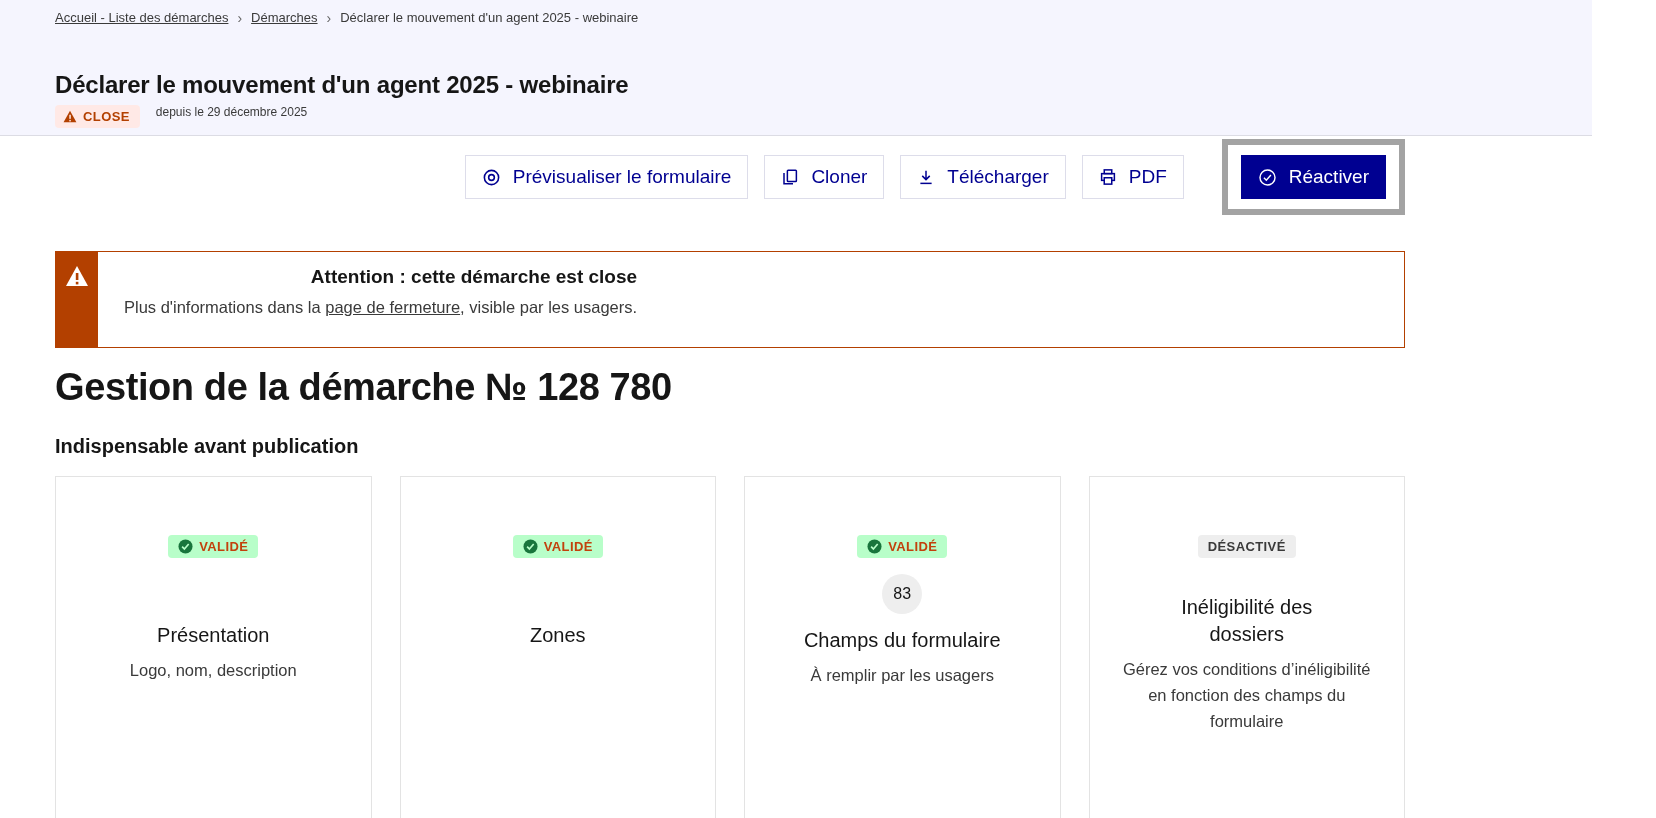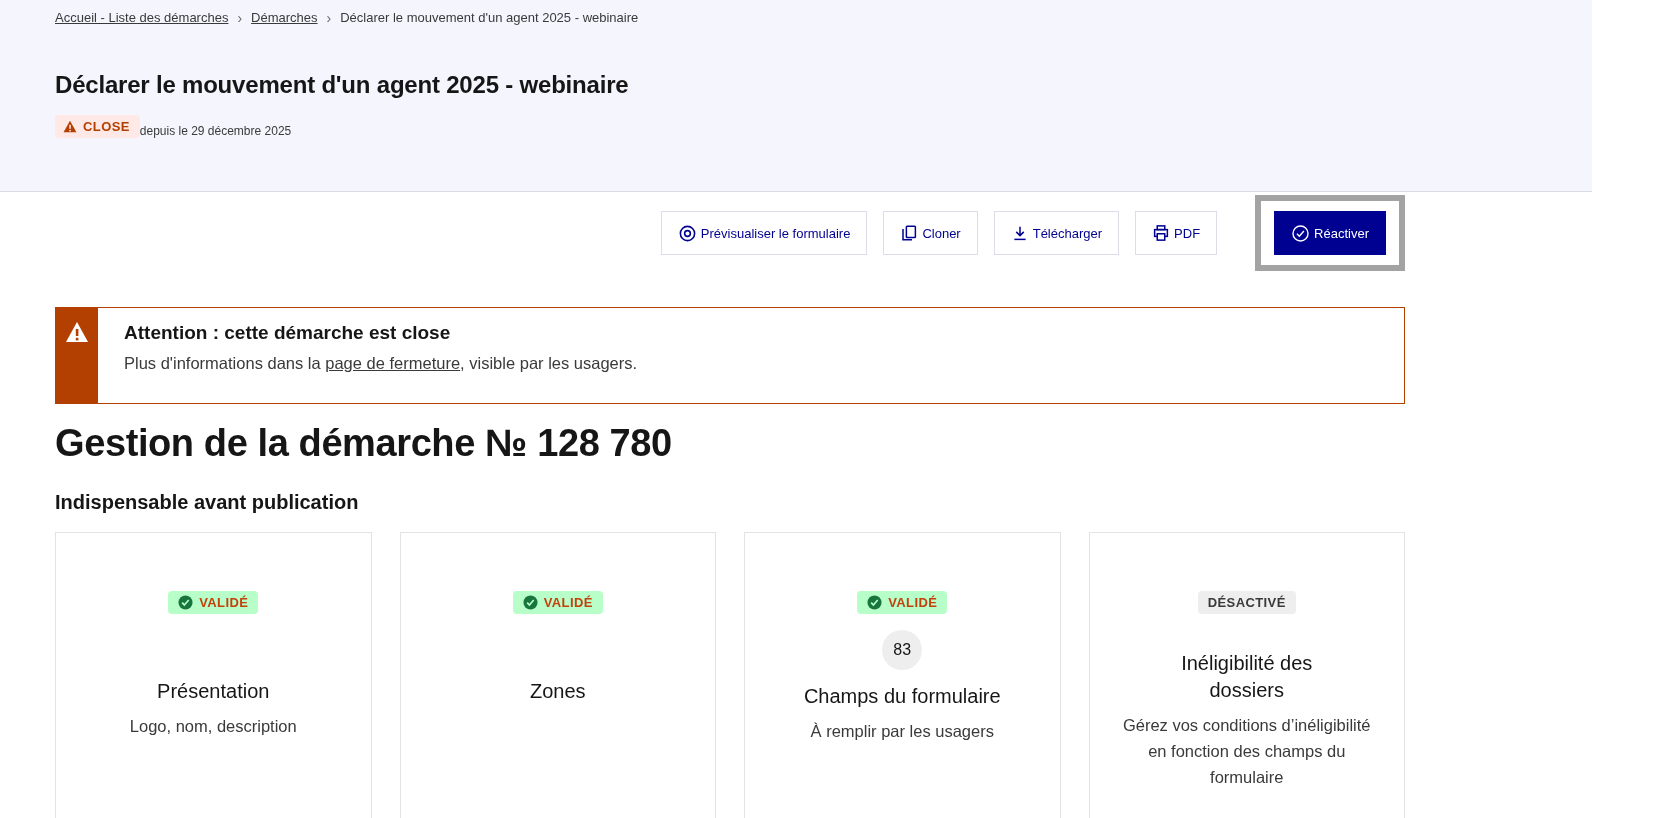--- a/index.html
+++ b/index.html
@@ -1,46 +1,46 @@
 <!DOCTYPE html>
 <html lang="fr"><head>
 <meta charset="utf-8">
 <style>
   * { margin:0; padding:0; box-sizing:border-box; }
   html,body { width:1656px; height:818px; background:#ffffff; overflow:hidden;
     font-family:"Liberation Sans", "DejaVu Sans", sans-serif; color:#161616; }
   .page { width:1592px; height:818px; position:relative; }
 
   
-  .hero { background:#f5f5fe; border-bottom:1px solid #dcdce4; height:192px; padding:10px 0 0 55px; }
+  .hero { background:#f5f5fe; border-bottom:1px solid #dcdce4; height:136px; padding:10px 0 0 55px; }
   .breadcrumb { font-size:13px; color:#3a3a3a; display:flex; align-items:center; gap:9px; }
   .breadcrumb a { color:#3a3a3a; text-decoration:underline; cursor:pointer; }
   .crumb-sep { color:#666; font-size:14px; line-height:1; }
   .page-title { margin-top:46px; font-size:24px; font-weight:bold; color:#161616; letter-spacing:-0.2px; }
-  .status-row { margin-top:16px; display:flex; align-items:flex-end; }
+  .status-row { margin-top:6px; display:flex; align-items:flex-start; gap:16px; }
   .badge-close { background:#ffe9e6; color:#b34000; font-size:13px; font-weight:bold;
     letter-spacing:.4px; padding:4px 10px 4px 8px; border-radius:4px; display:inline-flex;
     align-items:center; gap:6px; }
   .status-since { font-size:12px; color:#3a3a3a; }
 
   
   .content { padding-left:55px; width:1405px; }
   .toolbar { margin-top:3px; display:flex; justify-content:flex-end; align-items:center; gap:16px; }
   .btn { height:44px; padding:8px 16px; background:#fff; border:1px solid #ddddea; color:#000091;
-    font-size:13px; font-family:inherit; display:inline-flex; align-items:center; gap:4px;
+    font-size:19px; font-family:inherit; display:inline-flex; align-items:center; gap:12px;
     cursor:pointer; white-space:nowrap; }
   .btn svg { flex:0 0 auto; }
   .btn-primary { background:#000091; border:1px solid #000091; color:#ffffff; }
   .annotation-frame { border:6px solid #a3a3a3; padding:10px 13px; margin-left:22px; display:inline-flex; }
 
   
   .alert { margin-top:36px; width:1350px; border:1px solid #b34000; display:flex; background:#fff; }
   .alert-strip { width:42px; background:#b34000; display:flex; justify-content:center;
     align-items:flex-start; padding-top:13px; flex:0 0 42px; }
-  .alert-body { padding:14px 26px 25px; }
+  .alert-body { padding:14px 26px 25px;text-align:right; }
   .alert-title { font-size:19px; font-weight:bold; color:#161616; }
   .alert-text { font-size:16.5px; color:#3a3a3a; line-height:29px; margin-top:5px; }
   .alert-text a { color:#3a3a3a; text-decoration:underline; cursor:pointer; }
 
   
   .h1 { margin-top:18px; font-size:38px; font-weight:bold; color:#161616; letter-spacing:-0.4px; }
   .h2 { margin-top:26px; font-size:20px; font-weight:bold; color:#161616; }
 
   
   .cards { margin-top:18px; width:1350px; display:grid; grid-template-columns:repeat(4,1fr); gap:28px; }

